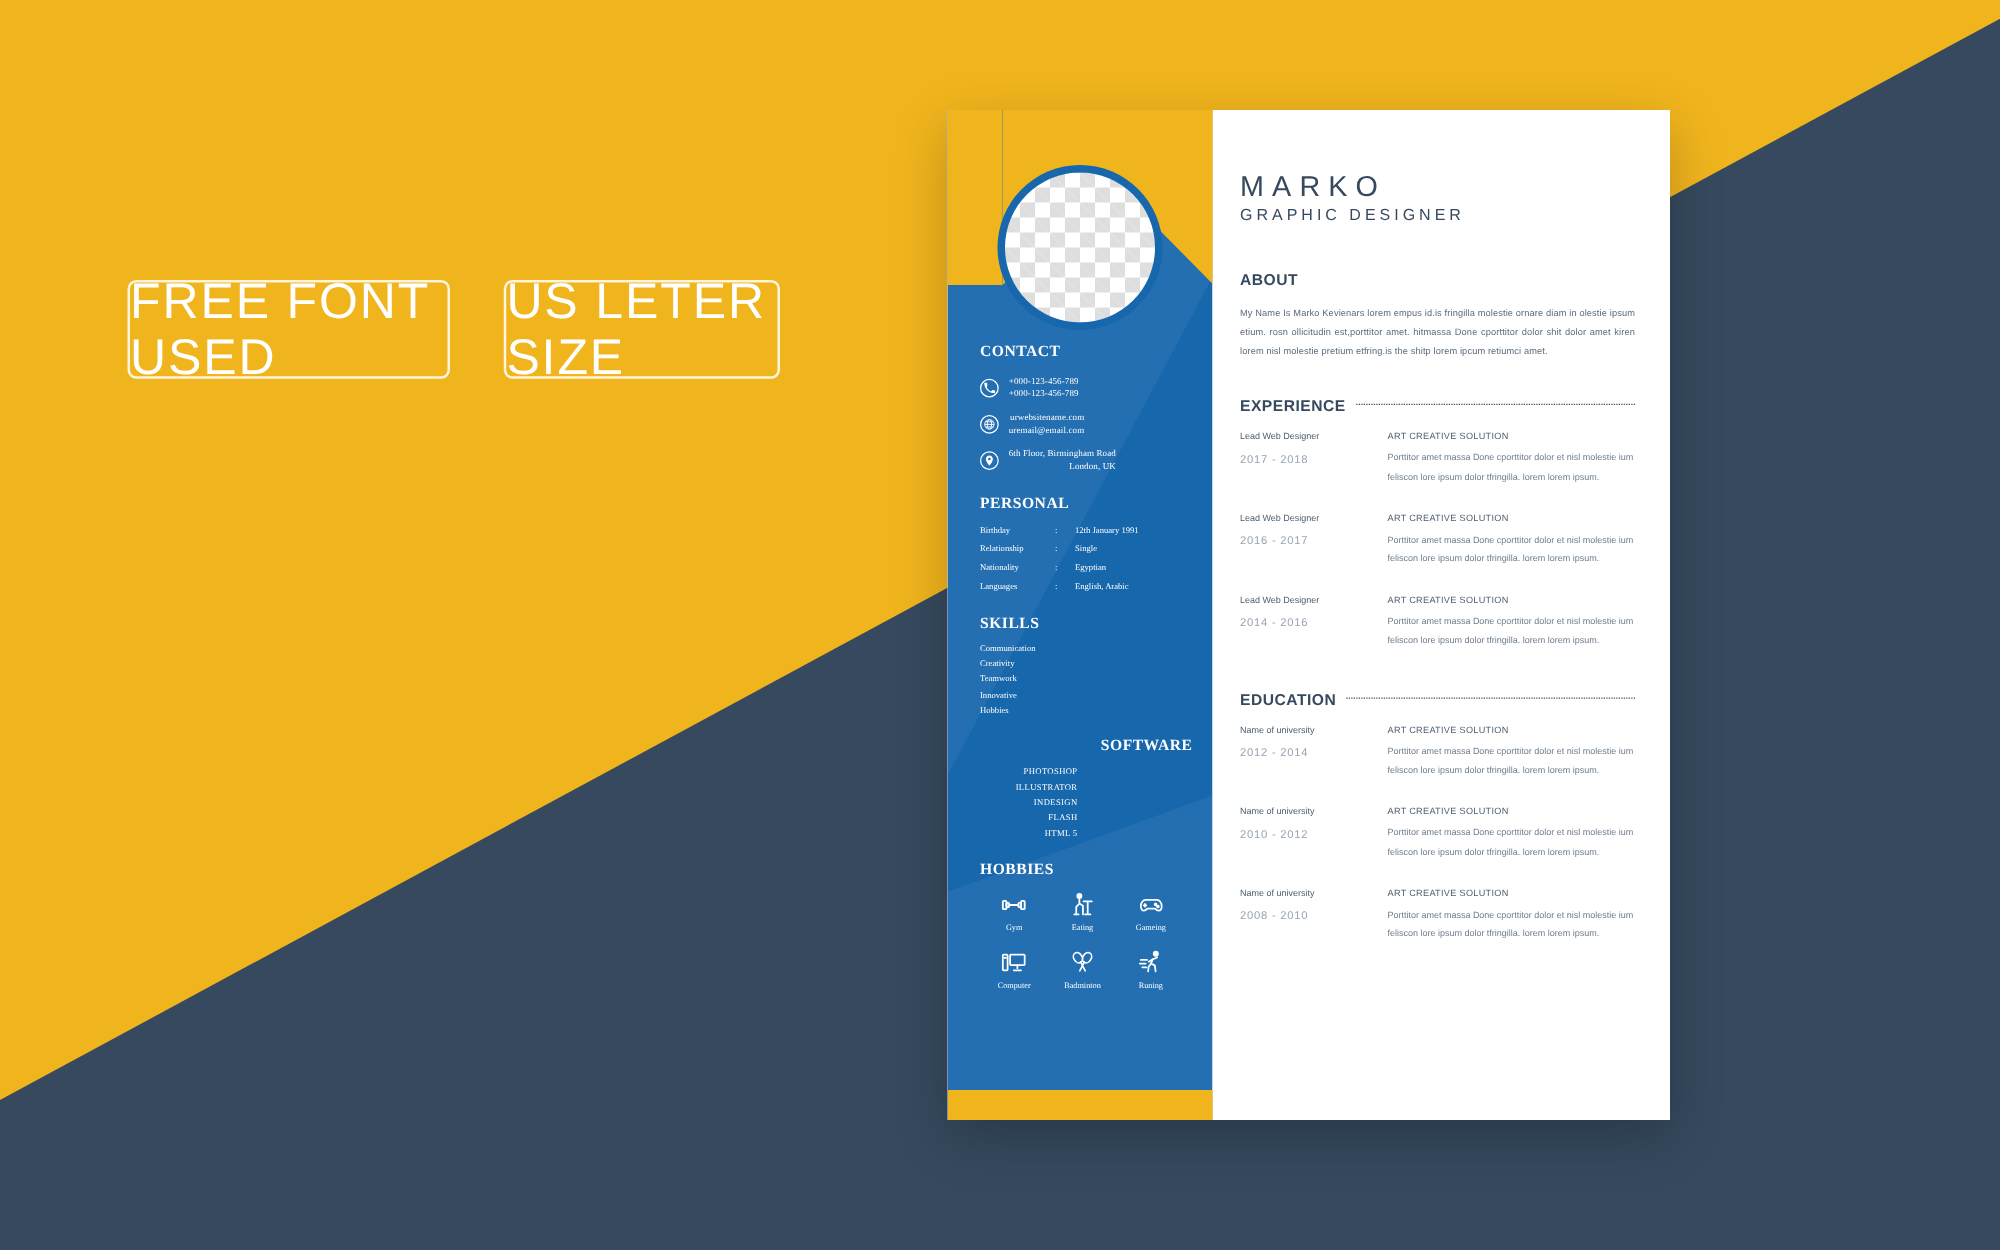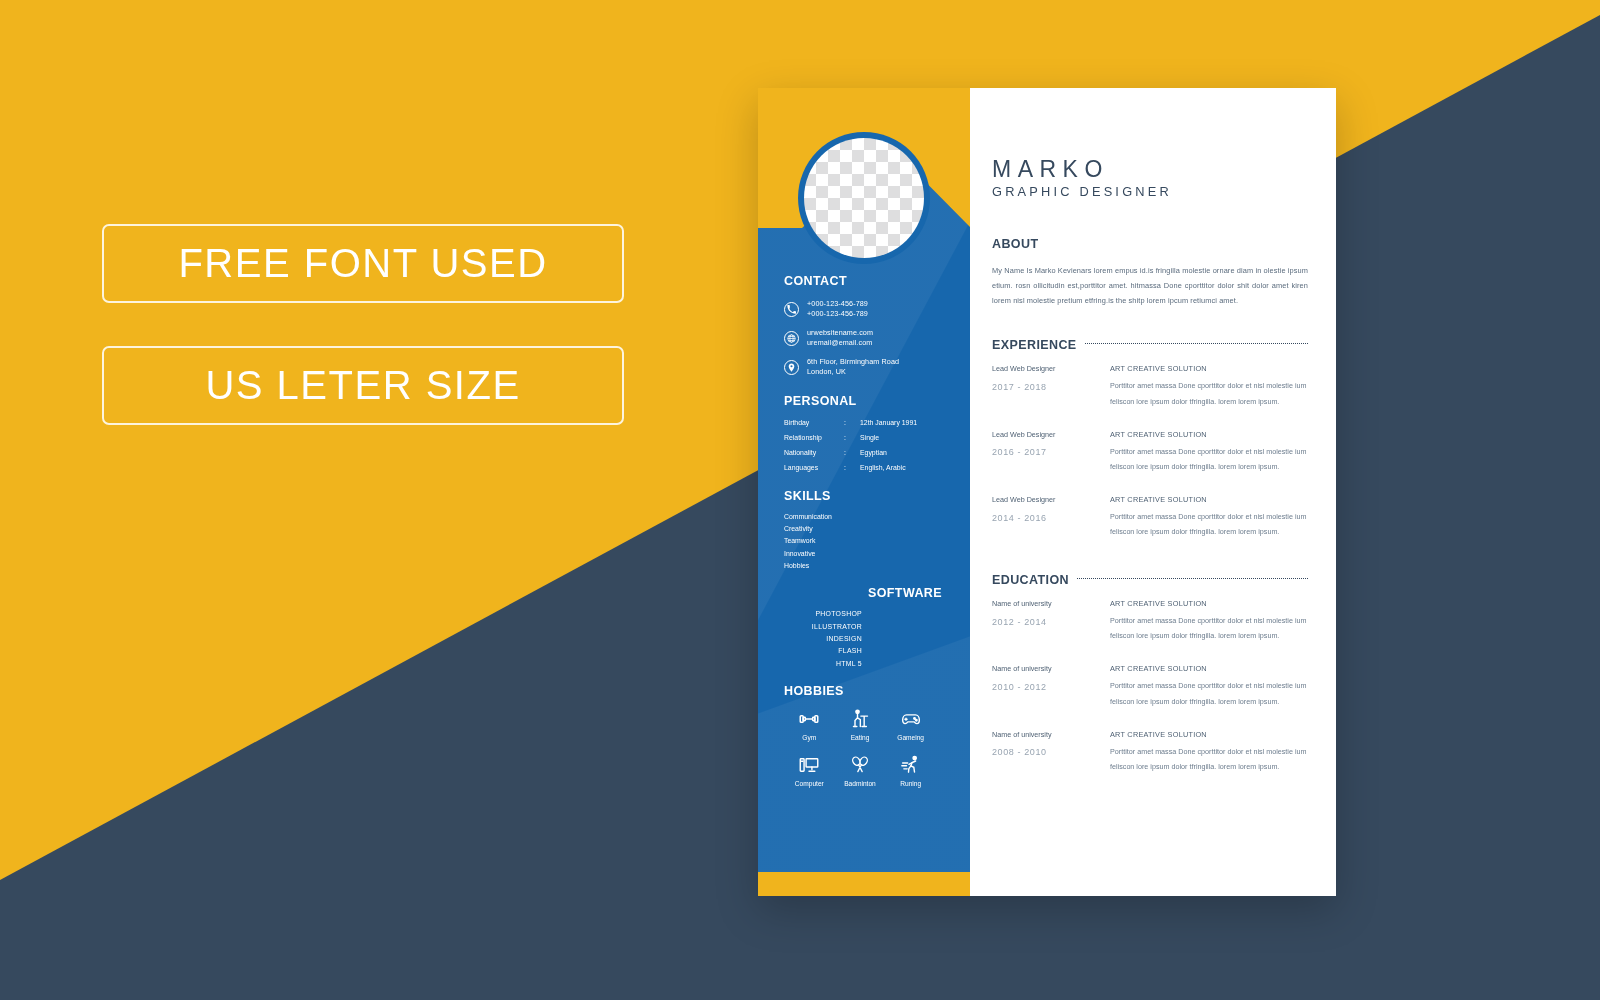--- a/index.html
+++ b/index.html
@@ -21,21 +21,21 @@
     background: #36495e;
     clip-path: polygon(100% 0, 100% 100%, 0 100%, 0 96%, 96% 0);
   }
   #bg-navy.tl { clip-path: polygon(1600px 15px, 1600px 1000px, 0 1000px, 0 880px); }
 
   
   #badges {
     position: absolute;
     left: 102px; top: 224px;
     width: 522px;
-    display: flex; flex-direction: column; gap: 43px;
+    display: flex; flex-direction: row; gap: 43px;
     z-index: 4;
   }
   .badge {
     height: 79px;
     border: 2px solid rgba(255,255,255,.85);
     border-radius: 7px;
     display: flex; align-items: center; justify-content: center;
     color: #fff;
     font-size: 40px;
     letter-spacing: 1.5px;
@@ -112,30 +112,31 @@
   #yellow-bottom {
     position: absolute; left: 0; bottom: 0;
     width: 248px; height: 24px;
     background: #f0b41d;
     border-bottom-right-radius: 24px;
     z-index: 3;
   }
 
   #left-content {
     position: relative; z-index: 4;
-    padding: 186px 12px 40px 0;
+    padding: 186px 0 40px 0;
+    font-family: Liberation Serif, serif;
   }
   .sec { padding: 0 16px 0 26px; }
   .sec-title {
     font-size: 12.5px; font-weight: bold; letter-spacing: .4px;
     margin-bottom: 11px; color: #fff;
   }
 
   
-  .contact-row { display: flex; align-items: center; margin-bottom: 8px; }
+  .contact-row { display: flex; align-items: center; margin-bottom: 8px; text-align: right; }
   .c-icon {
     width: 15px; height: 15px; border-radius: 50%;
     border: 1.2px solid #fff;
     flex: 0 0 15px; margin-right: 8px;
     display: flex; align-items: center; justify-content: center;
   }
   .c-icon svg { width: 9px; height: 9px; display: block; }
   .c-lines { font-size: 7.2px; line-height: 1.45; letter-spacing: .1px; }
 
   
@@ -162,21 +163,21 @@
   }
   .hob { display: flex; flex-direction: column; align-items: center; }
   .hob svg { width: 20px; height: 20px; display: block; }
   .hob-label { font-size: 6.6px; margin-top: 5px; }
 
   
   #right-col {
     flex: 1; background: #fff; position: relative;
     padding: 48px 28px 0 22px;
   }
-  #name-block { margin-bottom: 34px; margin-top: 20px; }
+  #name-block { margin-bottom: 34px; }
   .n-first {
     font-size: 23px; letter-spacing: 6.5px; color: #36495e; font-weight: 400;
     line-height: 1.15;
   }
   .n-last {
     font-size: 28px; letter-spacing: 3.2px; color: #36495e; font-weight: bold;
     line-height: 1.15;
   }
   .n-role {
     font-size: 12.8px; letter-spacing: 3.2px; color: #36495e; font-weight: 400;

